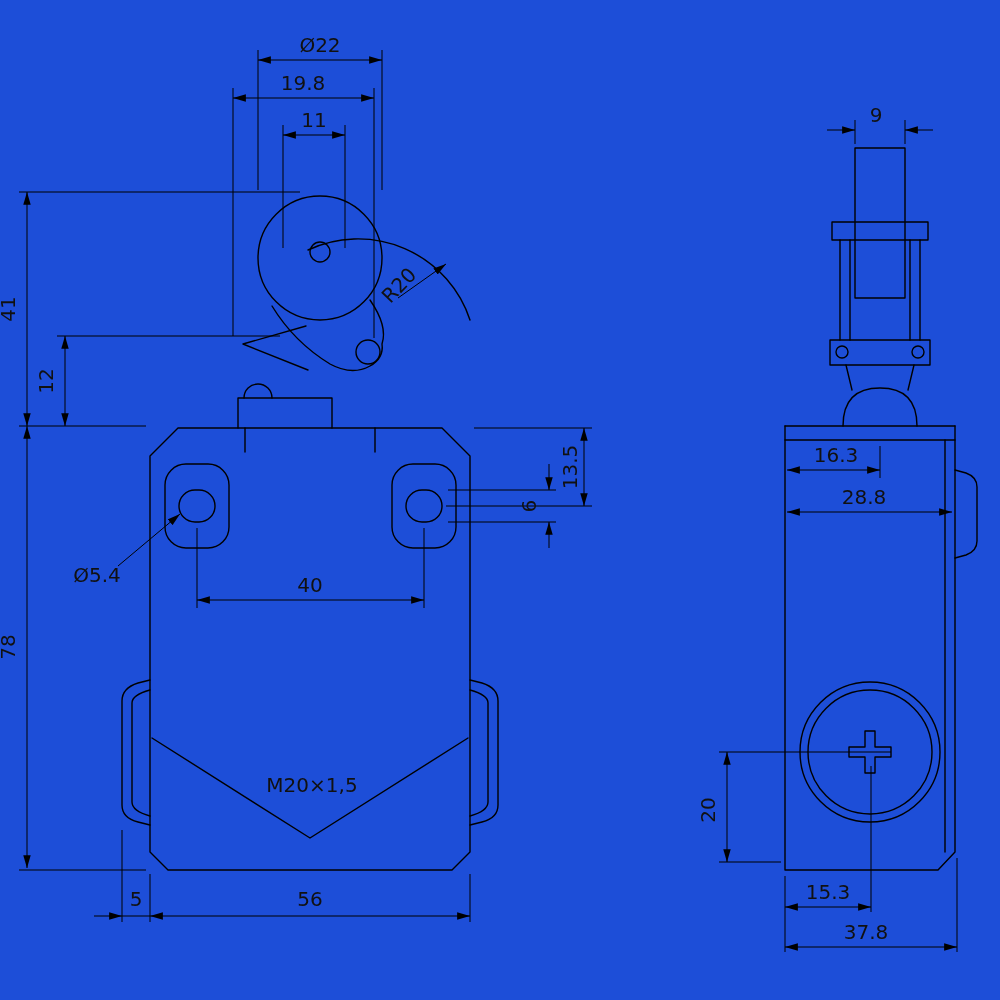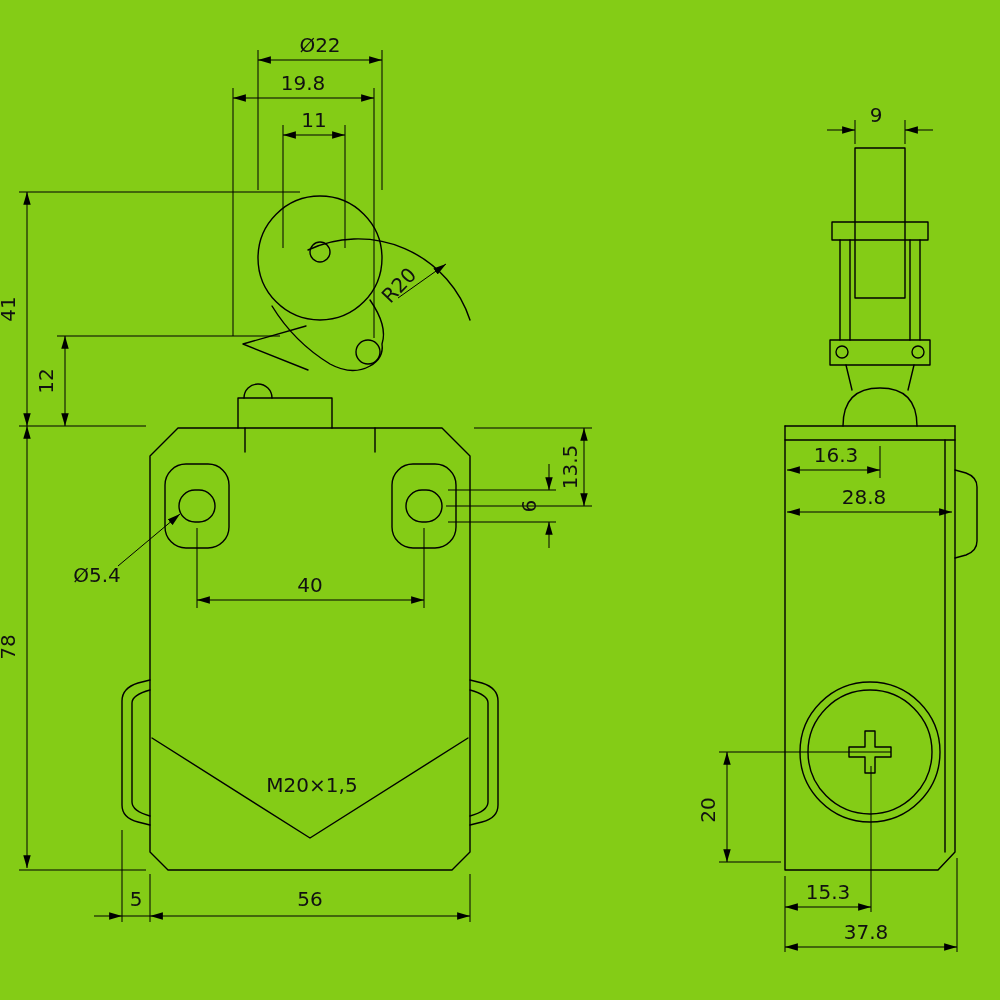--- a/index.html
+++ b/index.html
@@ -1,16 +1,16 @@
 <!DOCTYPE html>
 <html><head>
 <meta charset="utf-8">
 <style>
   html,body { margin:0; padding:0; background:#ffffff; }
-  .canvas { width:1000px; height:1000px; background:#84cc16; position:relative; }
+  .canvas { width:1000px; height:1000px; background:#1d4ed8; position:relative; }
   svg { display:block; }
   .obj path, .obj line, .obj rect, .obj circle {
     stroke:#000000; fill:none; stroke-width:1.4;
     stroke-linecap:round; stroke-linejoin:round;
   }
   .dim line, .dim path { stroke:#000000; fill:none; stroke-width:1; }
   .dim text {
     font-family:"DejaVu Sans", sans-serif;
     font-size:20px; fill:#111111; text-anchor:middle;
   }

